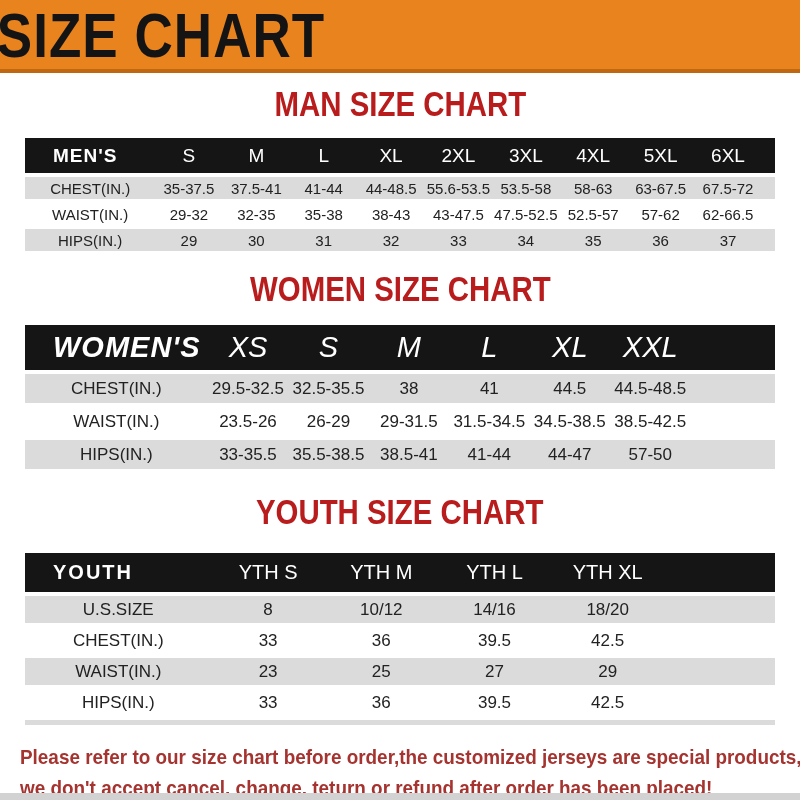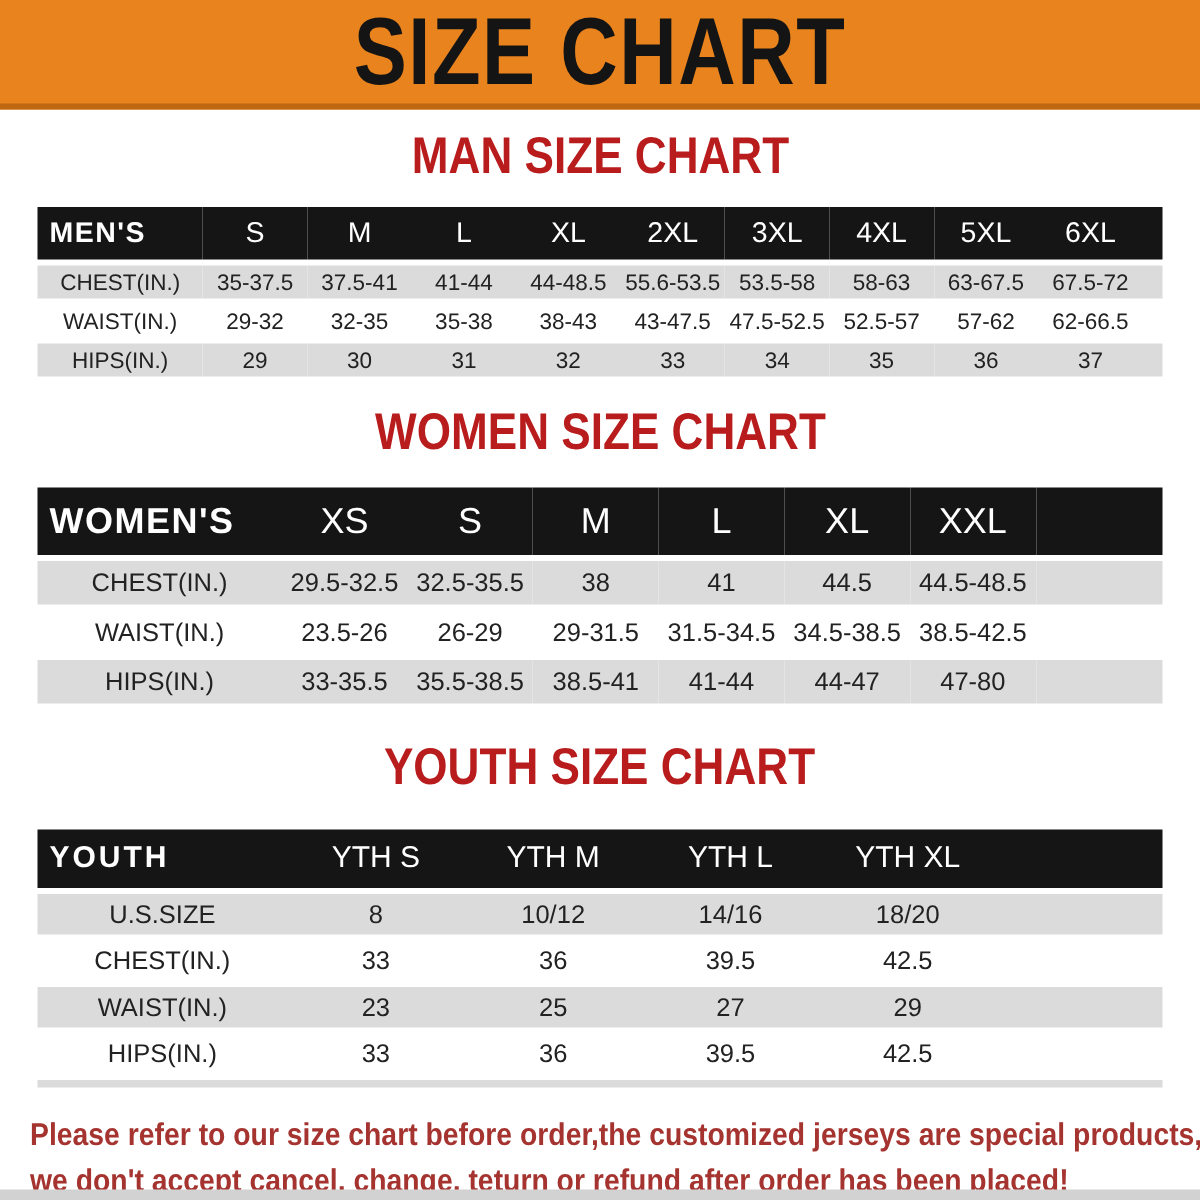--- a/index.html
+++ b/index.html
@@ -5,21 +5,21 @@
   html,body{margin:0;padding:0;}
   body{
     width:800px;height:800px;position:relative;overflow:hidden;
     background:#ffffff;
     font-family:"Liberation Sans", sans-serif;
     color:#1b1b1b;
   }
   
   .banner{
     height:69px;background:#E9831E;border-bottom:4px solid #C06712;
-    display:flex;align-items:center;justify-content:center;
+    display:flex;align-items:center;
   }
   .banner-title{
     font-weight:bold;font-size:52px;color:#141414;letter-spacing:1px;
     transform:scale(1.02,1.22);display:inline-block;white-space:nowrap;
   }
   
   .section-heading{
     margin:0;text-align:center;font-weight:bold;color:#b91c1c;font-size:30px;
   }
   .section-heading > span{display:inline-block;transform:scale(0.98,1.15);white-space:nowrap;}
@@ -30,37 +30,37 @@
   .size-table{
     width:750px;margin:0 auto;table-layout:fixed;
     border-collapse:separate;border-spacing:0 4px;
   }
   .size-table td{
     text-align:center;vertical-align:middle;white-space:nowrap;overflow:hidden;
     color:#222;
   }
   .size-table tr:first-child td{background:#151515;color:#ffffff;}
   .size-table td.head-label{
-    font-weight:bold;text-align:left;padding-left:8px;letter-spacing:1px;color:#fff;
+    font-weight:bold;text-align:left;padding-left:28px;letter-spacing:1px;color:#fff;
   }
   .size-table tr:nth-child(even) td{background:#DBDBDB;}
   .size-table tr:nth-child(odd):not(:first-child) td{background:#ffffff;}
   .tbl-man{margin-top:12px;}
   .tbl-women{margin-top:15px;}
   .tbl-youth{margin-top:20px;}
   
   .tbl-man   td:first-child{width:13.5%;}
   .tbl-women td:first-child{width:20.5%;}
   .tbl-youth td:first-child{width:21%;}
   .tbl-man   td.filler{width:1.5%;}
   .tbl-women td.filler{width:11%;}
   .tbl-youth td.filler{width:14.5%;}
   
   .tbl-man   tr:first-child td{height:33px;font-size:19px;}
-  .tbl-women tr:first-child td{height:43px;font-size:24px;}
+  .tbl-women tr:first-child td{height:43px;font-size:29px;font-style:italic;}
   .tbl-youth tr:first-child td{height:37px;font-size:20px;}
   .tbl-man   td.head-label{font-size:25px;}
   .tbl-women td.head-label{font-size:26px;}
   .tbl-youth td.head-label{font-size:26px;letter-spacing:2px;}
   .tbl-man   tr:not(:first-child) td{height:20px;font-size:15px;}
   .tbl-women tr:not(:first-child) td{height:27px;font-size:17px;}
   .tbl-youth tr:not(:first-child) td{height:25px;font-size:17px;}
   
   .end-bar{width:750px;height:5px;margin:0 auto;background:#DBDBDB;}
   
@@ -173,21 +173,21 @@
             <td class="val">38.5-42.5</td>
             <td class="filler"></td>
           </tr>
           <tr>
             <td class="row-label">HIPS(IN.)</td>
             <td class="val">33-35.5</td>
             <td class="val">35.5-38.5</td>
             <td class="val">38.5-41</td>
             <td class="val">41-44</td>
             <td class="val">44-47</td>
-            <td class="val">47-80</td>
+            <td class="val">57-50</td>
             <td class="filler"></td>
           </tr>
         </tbody>
       </table>
       <h2 class="section-heading heading-youth"><span>YOUTH SIZE CHART</span></h2>
       <table class="size-table tbl-youth">
         <tbody>
           <tr>
             <td class="head-label">YOUTH</td>
             <td class="head-size">YTH S</td>

